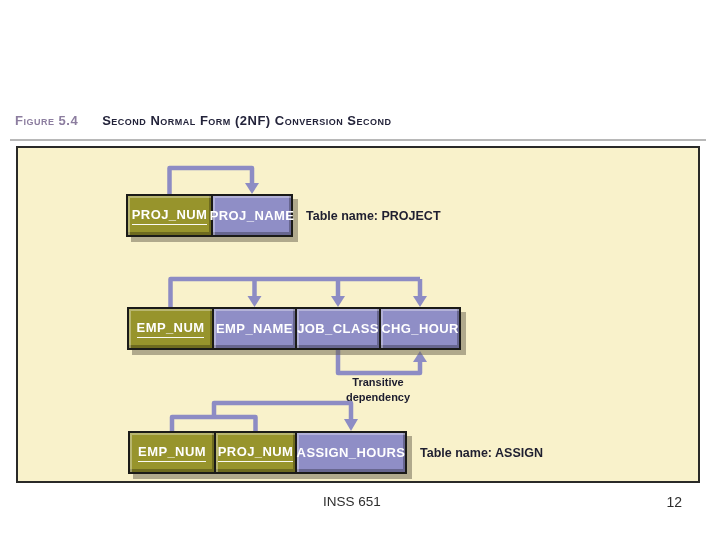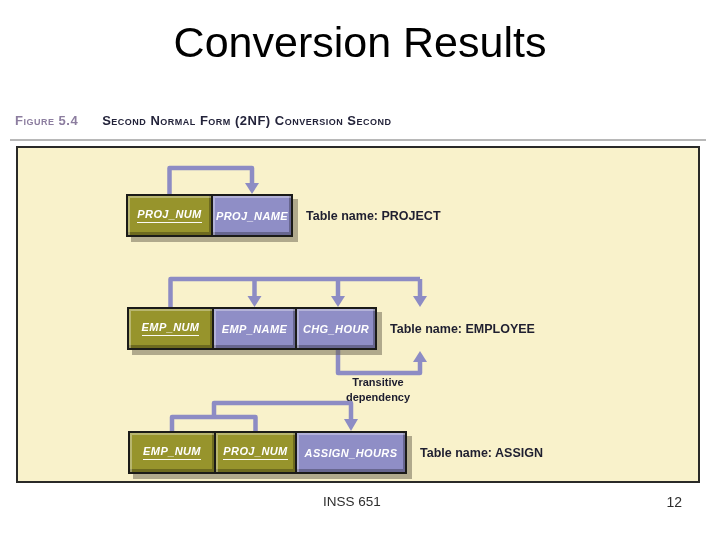--- a/index.html
+++ b/index.html
@@ -38,21 +38,21 @@
     box-shadow:5px 5px 0 rgba(104,96,78,.5);
   }
   .col{
     height:39px;display:flex;align-items:center;justify-content:center;
     box-shadow:inset 2px 2px 0 rgba(255,255,255,.32), inset -2px -3px 0 rgba(0,0,0,.28);
   }
   .col + .col{border-left:2px solid #1b1b18;}
   .col.key{background:var(--key_column,#97942c);}
   .col.attr{background:var(--attr_column,#8f8ec6);}
   .col span{
-    color:#fff;font-weight:bold;font-size:11px;letter-spacing:.4px;white-space:nowrap;font-style:italic;
+    color:#fff;font-weight:bold;font-size:13px;letter-spacing:.4px;white-space:nowrap;
   }
   .col.key span{border-bottom:1.5px solid rgba(255,255,255,.95);padding-bottom:2px;}
   .tname{
     margin-left:13px;font-weight:bold;font-size:12.5px;white-space:nowrap;
     color:var(--label_text,#1f1f30);
   }
   .transitive{
     position:absolute;left:290px;top:227px;width:140px;text-align:center;
     font-size:11px;font-weight:bold;line-height:14.5px;color:#1c1c2e;
   }
@@ -61,21 +61,20 @@
     font-size:13.5px;color:#2e2e2e;
   }
   .footer-page{
     position:absolute;top:494px;right:38px;font-size:14px;color:#2e2e2e;
   }
 </style>
 </head>
 <body>
 
 <div class="title">
-  <div>Conversion Results</div>
 </div>
 
 <div class="caption">
   <span class="cap-label">Figure 5.4</span><span class="cap-text">Second Normal Form (2NF) Conversion Second</span>
 </div>
 
 <div class="hairline"></div>
 
 <div class="panel">
 
@@ -117,25 +116,27 @@
   </div>
 
   <div class="tbl-row row-employee">
     <div class="tbl">
       <div class="col key" style="width:83px">
         <span>EMP_NUM</span>
       </div>
       <div class="col attr" style="width:81px">
         <span>EMP_NAME</span>
       </div>
+      <div class="col attr" style="width:82px">
+        <span>JOB_CLASS</span>
+      </div>
       <div class="col attr" style="width:78px">
         <span>CHG_HOUR</span>
       </div>
     </div>
-    <div class="tname">Table name: EMPLOYEE</div>
   </div>
 
   <div class="transitive">
     <div>Transitive</div>
     <div>dependency</div>
   </div>
 
   <div class="tbl-row row-assign">
     <div class="tbl">
       <div class="col key" style="width:84px">

